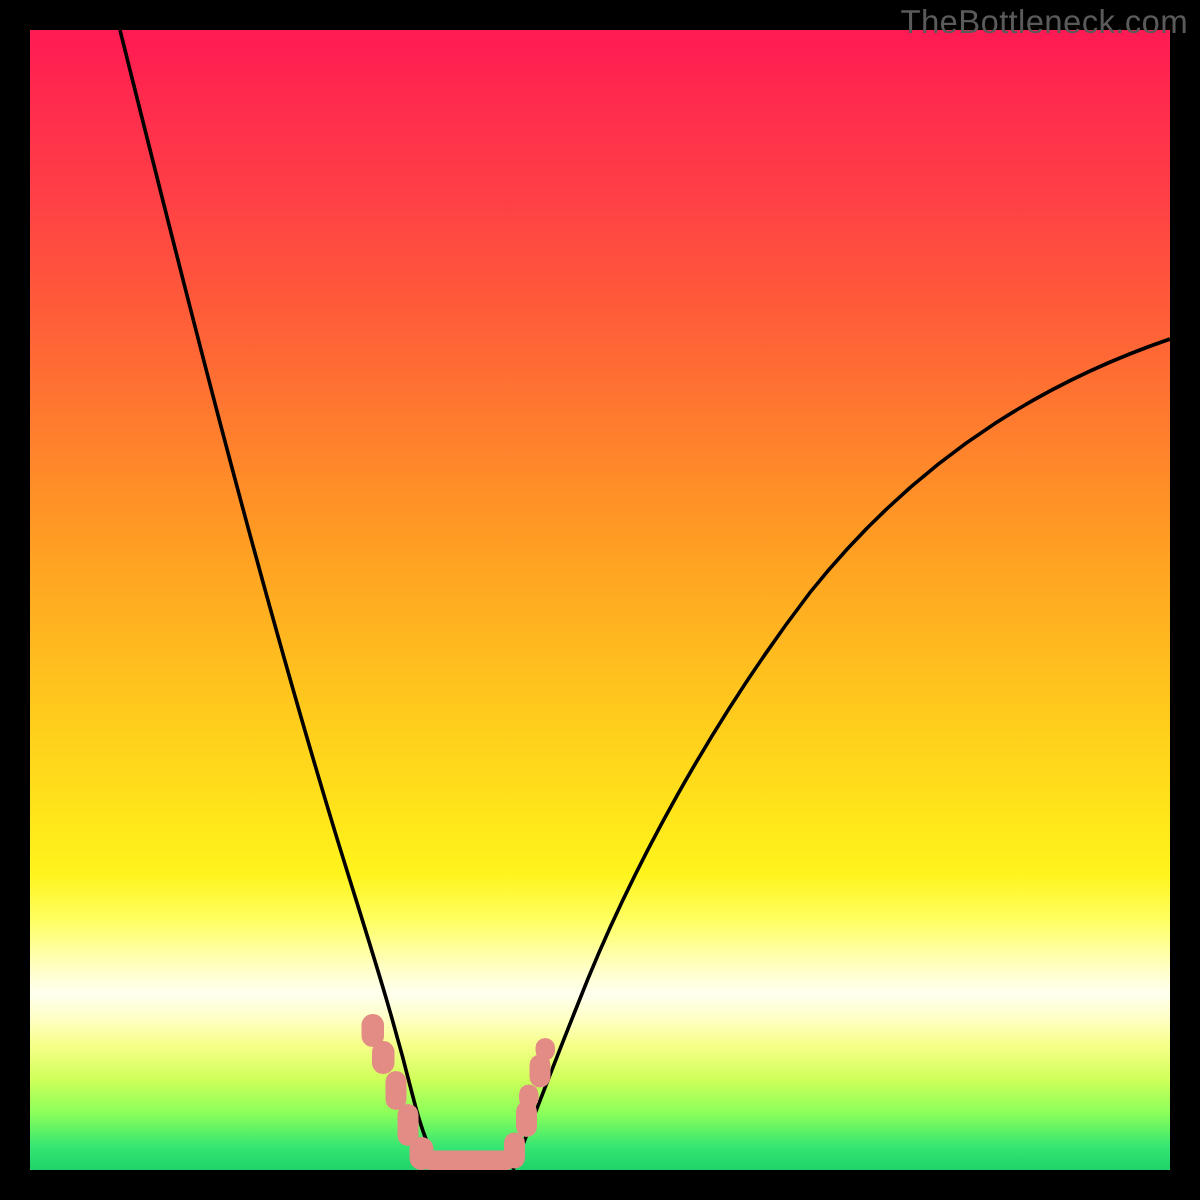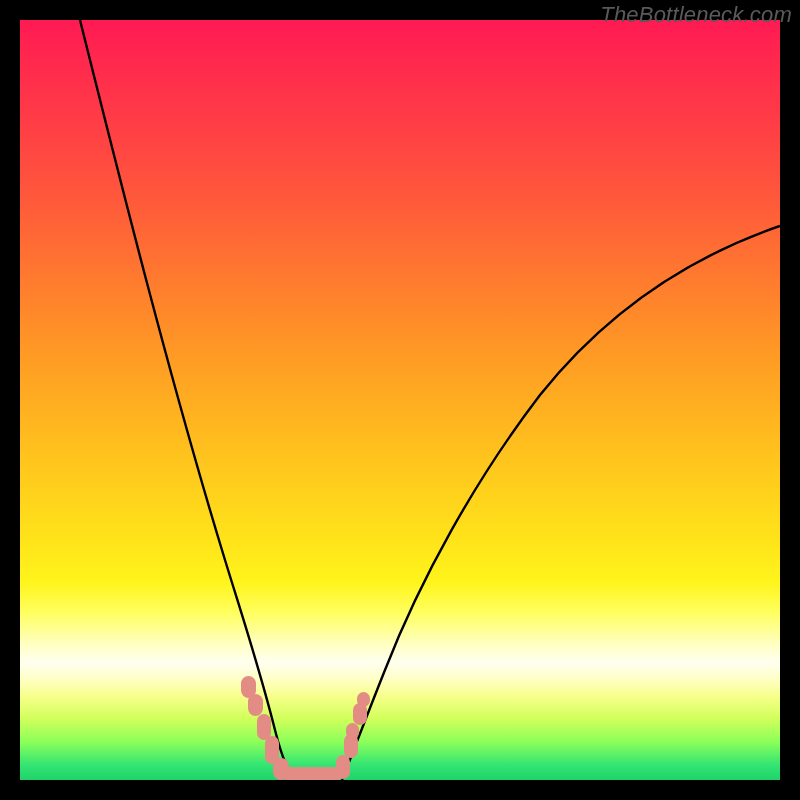--- a/index.html
+++ b/index.html
@@ -11,21 +11,20 @@
     overflow: hidden;
     font-family: Arial, Helvetica, sans-serif;
   }
   .frame {
     position: absolute;
     top: 0;
     left: 0;
     width: 800px;
     height: 620px;
     background: #000;
-    font-style: italic;
   }
   .plot {
     position: absolute;
     top: 20px;
     left: 20px;
     width: 760px;
     height: 760px;
     overflow: hidden;
   }
   .gradient-main {

